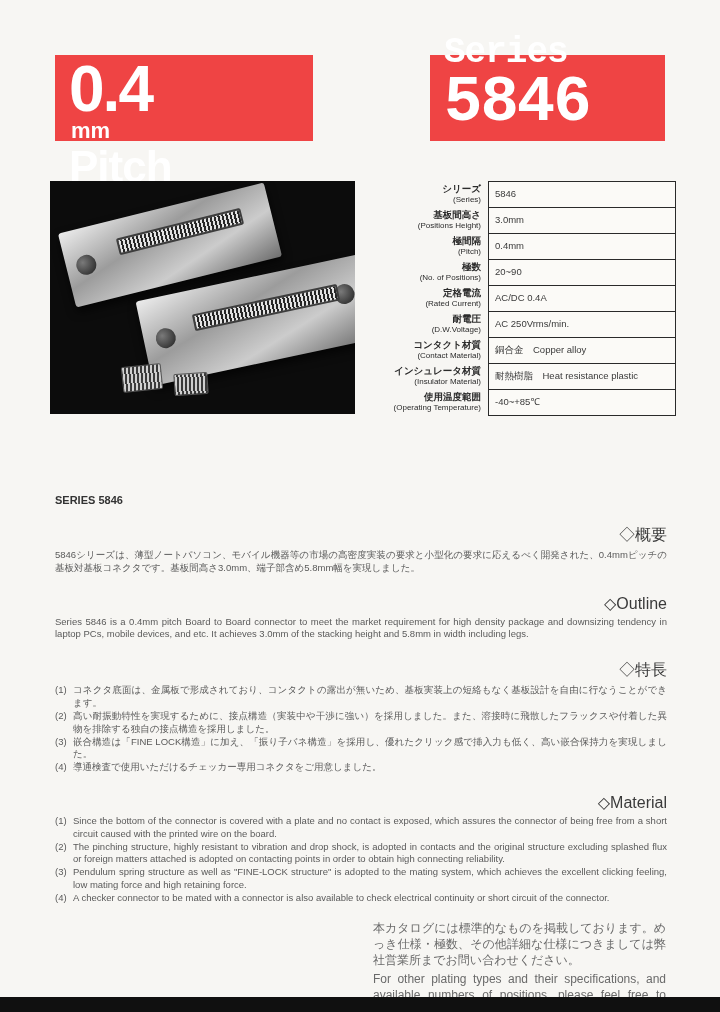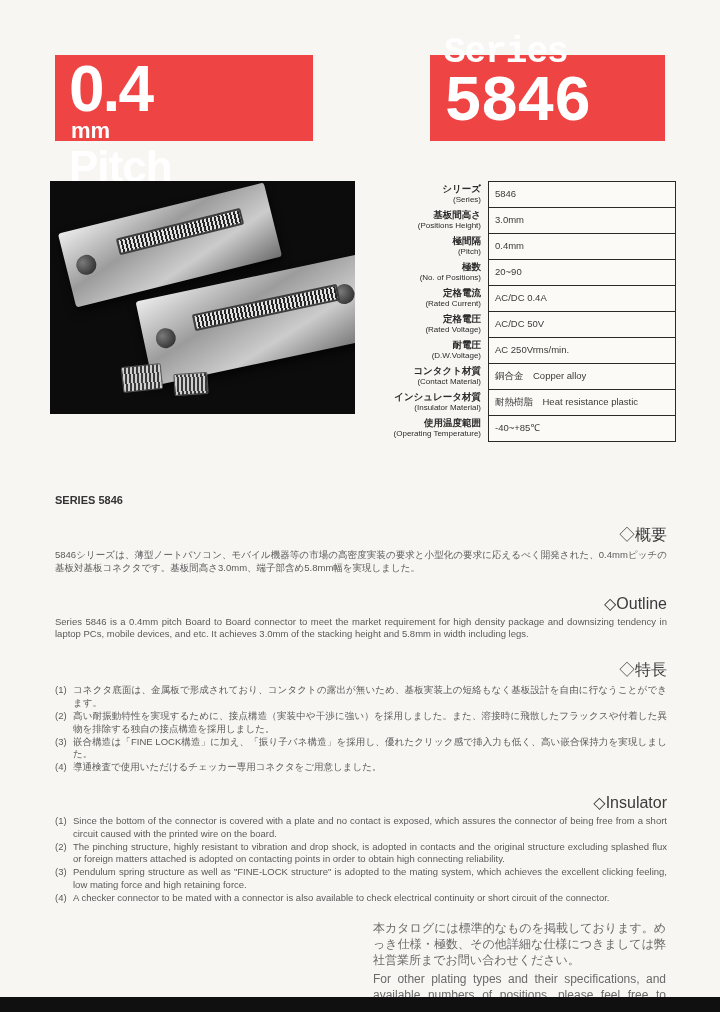--- a/index.html
+++ b/index.html
@@ -130,27 +130,20 @@
     </div>
     <div class="spec-row">
       <div class="spec-label">
         <span class="jp">定格電流</span>
         <span class="en">(Rated Current)</span>
       </div>
       <div class="spec-value">AC/DC 0.4A</div>
     </div>
     <div class="spec-row">
       <div class="spec-label">
-        <span class="jp">定格電圧</span>
-        <span class="en">(Rated Voltage)</span>
-      </div>
-      <div class="spec-value">AC/DC 50V</div>
-    </div>
-    <div class="spec-row">
-      <div class="spec-label">
         <span class="jp">耐電圧</span>
         <span class="en">(D.W.Voltage)</span>
       </div>
       <div class="spec-value">AC 250Vrms/min.</div>
     </div>
     <div class="spec-row">
       <div class="spec-label">
         <span class="jp">コンタクト材質</span>
         <span class="en">(Contact Material)</span>
       </div>
@@ -192,21 +185,21 @@
     </div>
     <div class="feat-item">
       <span class="feat-no">(3)</span>
       <span class="feat-text">嵌合構造は「FINE LOCK構造」に加え、「振り子バネ構造」を採用し、優れたクリック感で挿入力も低く、高い嵌合保持力を実現しました。</span>
     </div>
     <div class="feat-item">
       <span class="feat-no">(4)</span>
       <span class="feat-text">導通検査で使用いただけるチェッカー専用コネクタをご用意しました。</span>
     </div>
 
-    <div class="sec-title">◇Insulator</div>
+    <div class="sec-title">◇Material</div>
     <div class="feat-item">
       <span class="feat-no">(1)</span>
       <span class="feat-text">Since the bottom of the connector is covered with a plate and no contact is exposed, which assures the connector of being free from a short circuit caused with the printed wire on the board.</span>
     </div>
     <div class="feat-item">
       <span class="feat-no">(2)</span>
       <span class="feat-text">The pinching structure, highly resistant to vibration and drop shock, is adopted in contacts and the original structure excluding splashed flux or foreign matters attached is adopted on contacting points in order to obtain high connecting reliability.</span>
     </div>
     <div class="feat-item">
       <span class="feat-no">(3)</span>

